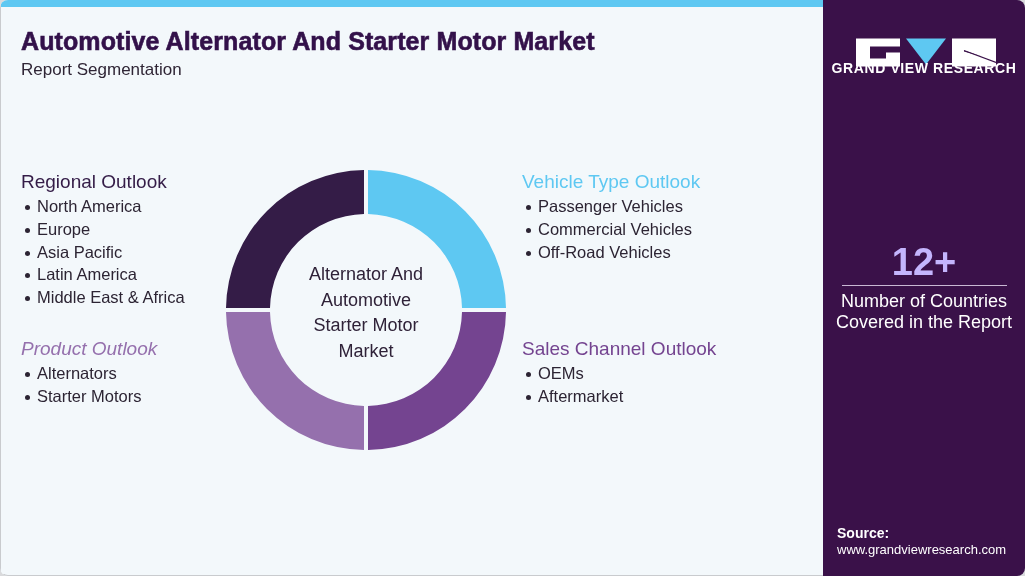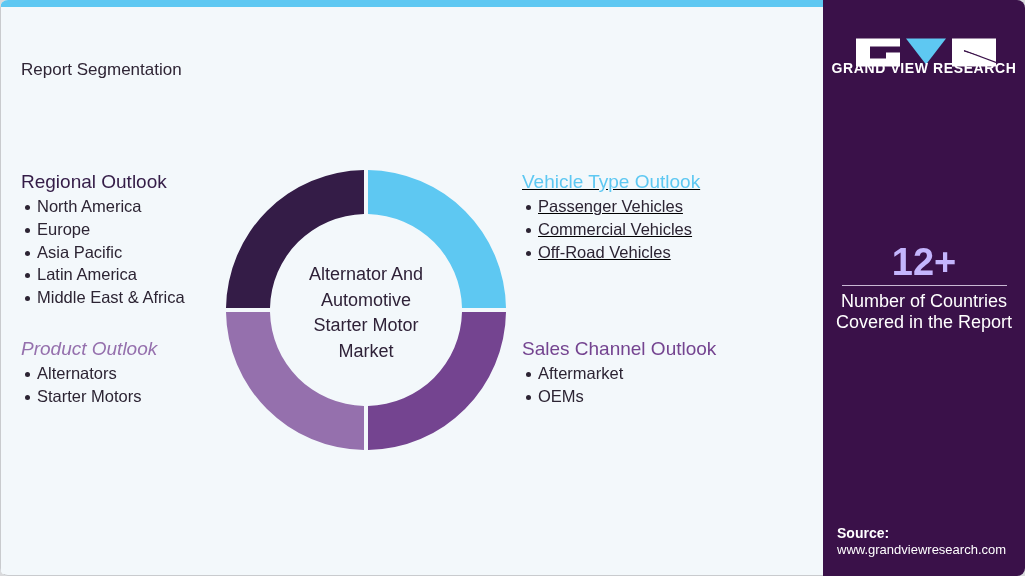--- a/index.html
+++ b/index.html
@@ -74,20 +74,21 @@
   }
 </style>
 </head>
 <body>
 
 <div class="frame">
 
   <div class="left-panel">
     <div class="top-bar"></div>
 
+    <h1 class="title">Automotive Alternator And Starter Motor Market</h1>
     <div class="subtitle">Report Segmentation</div>
 
     <div class="seg-block" style="left:20px; top:170px;">
       <h2 class="seg-title" style="color:#341c47;">Regional Outlook</h2>
       <ul class="seg-list">
         <li>North America</li>
         <li>Europe</li>
         <li>Asia Pacific</li>
         <li>Latin America</li>
         <li>Middle East &amp; Africa</li>
@@ -95,34 +96,34 @@
     </div>
 
     <div class="seg-block" style="left:20px; top:337px;">
       <h2 class="seg-title" style="color:#9570ad;font-style:italic;">Product Outlook</h2>
       <ul class="seg-list">
         <li>Alternators</li>
         <li>Starter Motors</li>
       </ul>
     </div>
 
-    <div class="seg-block" style="left:521px; top:170px;text-decoration:underline;">
+    <div class="seg-block" style="left:521px; top:170px;">
       <h2 class="seg-title" style="color:#5ec8f2;">Vehicle Type Outlook</h2>
       <ul class="seg-list">
         <li>Passenger Vehicles</li>
         <li>Commercial Vehicles</li>
         <li>Off-Road Vehicles</li>
       </ul>
     </div>
 
     <div class="seg-block" style="left:521px; top:337px;">
       <h2 class="seg-title" style="color:#744490;">Sales Channel Outlook</h2>
       <ul class="seg-list">
+        <li>OEMs</li>
         <li>Aftermarket</li>
-        <li>OEMs</li>
       </ul>
     </div>
 
     <svg class="donut" viewBox="0 0 282 282">
 
       <path fill="#5ec8f2" d="M143 1 A140 140 0 0 1 281 139 L237 139 A96 96 0 0 0 143 45 Z"></path>
       <path fill="#744490" d="M281 143 A140 140 0 0 1 143 281 L143 237 A96 96 0 0 0 237 143 Z"></path>
       <path fill="#9570ad" d="M139 281 A140 140 0 0 1 1 143 L45 143 A96 96 0 0 0 139 237 Z"></path>
       <path fill="#341c47" d="M1 139 A140 140 0 0 1 139 1 L139 45 A96 96 0 0 0 45 139 Z"></path>
     </svg>

